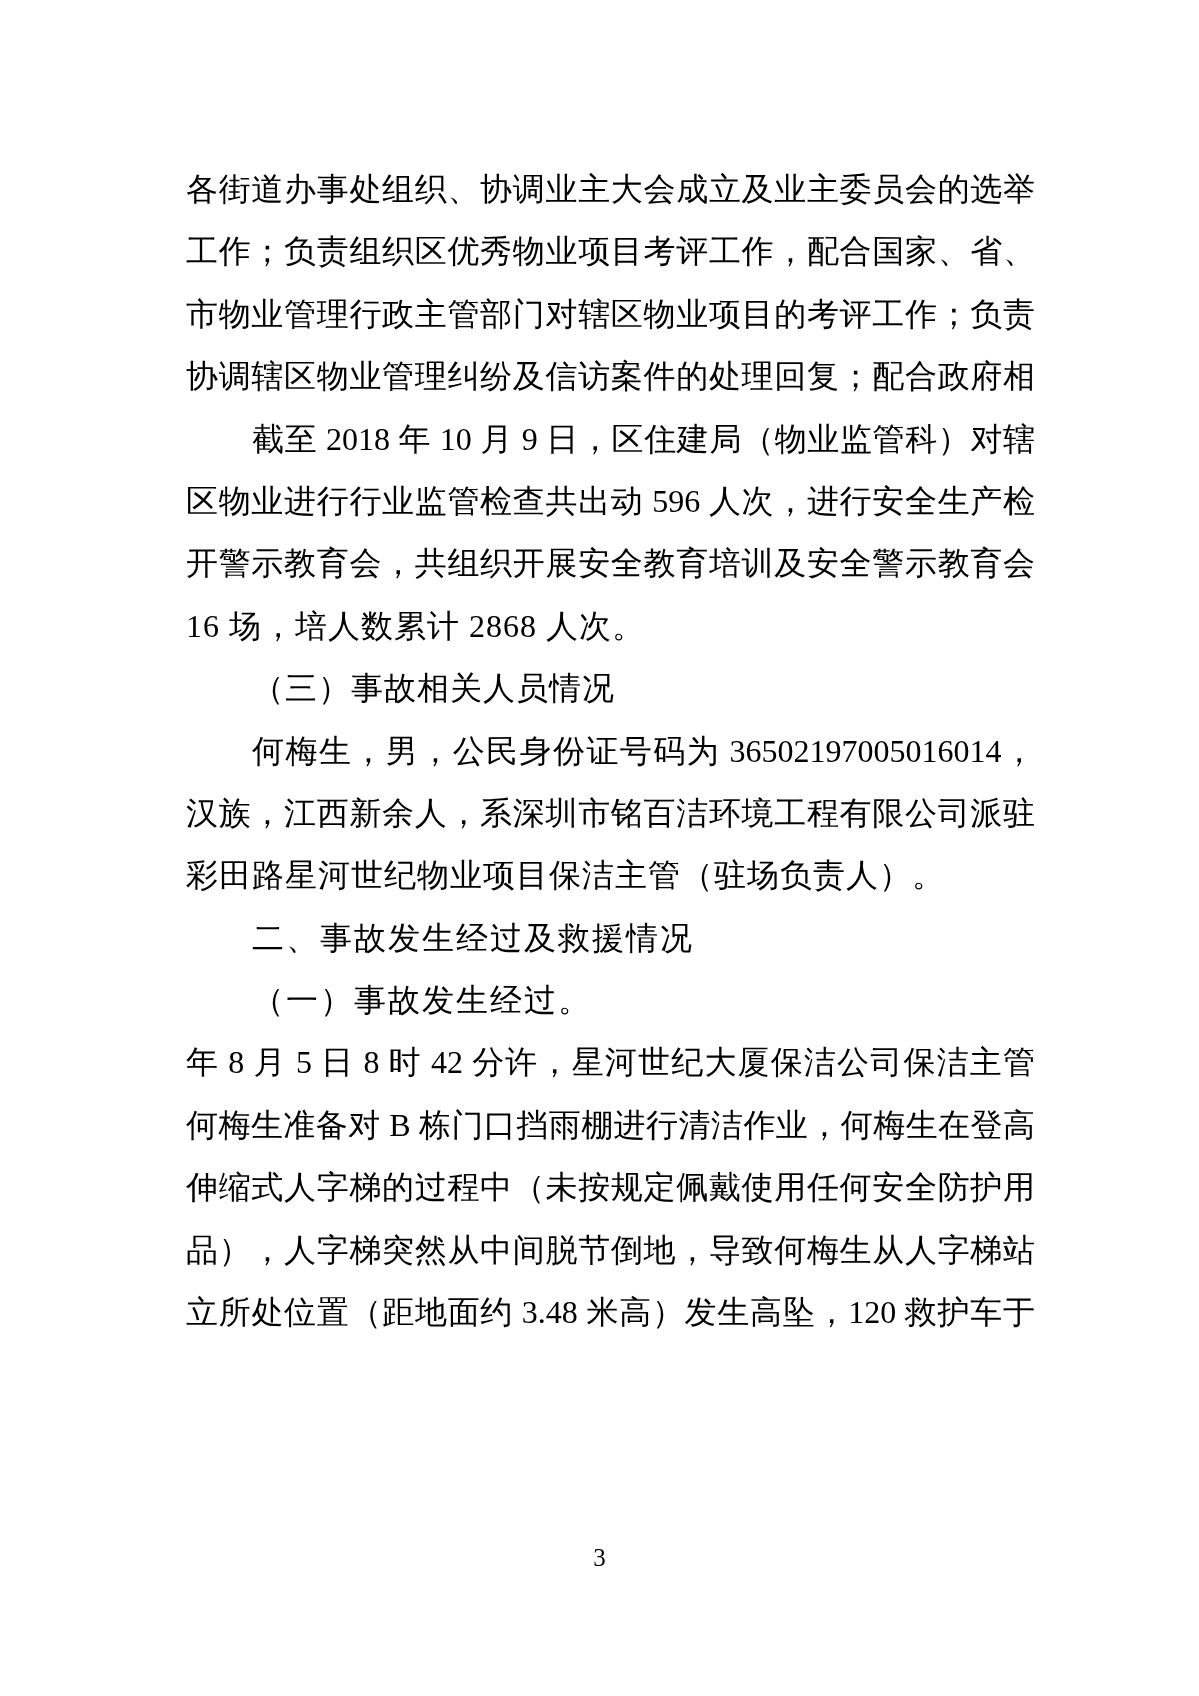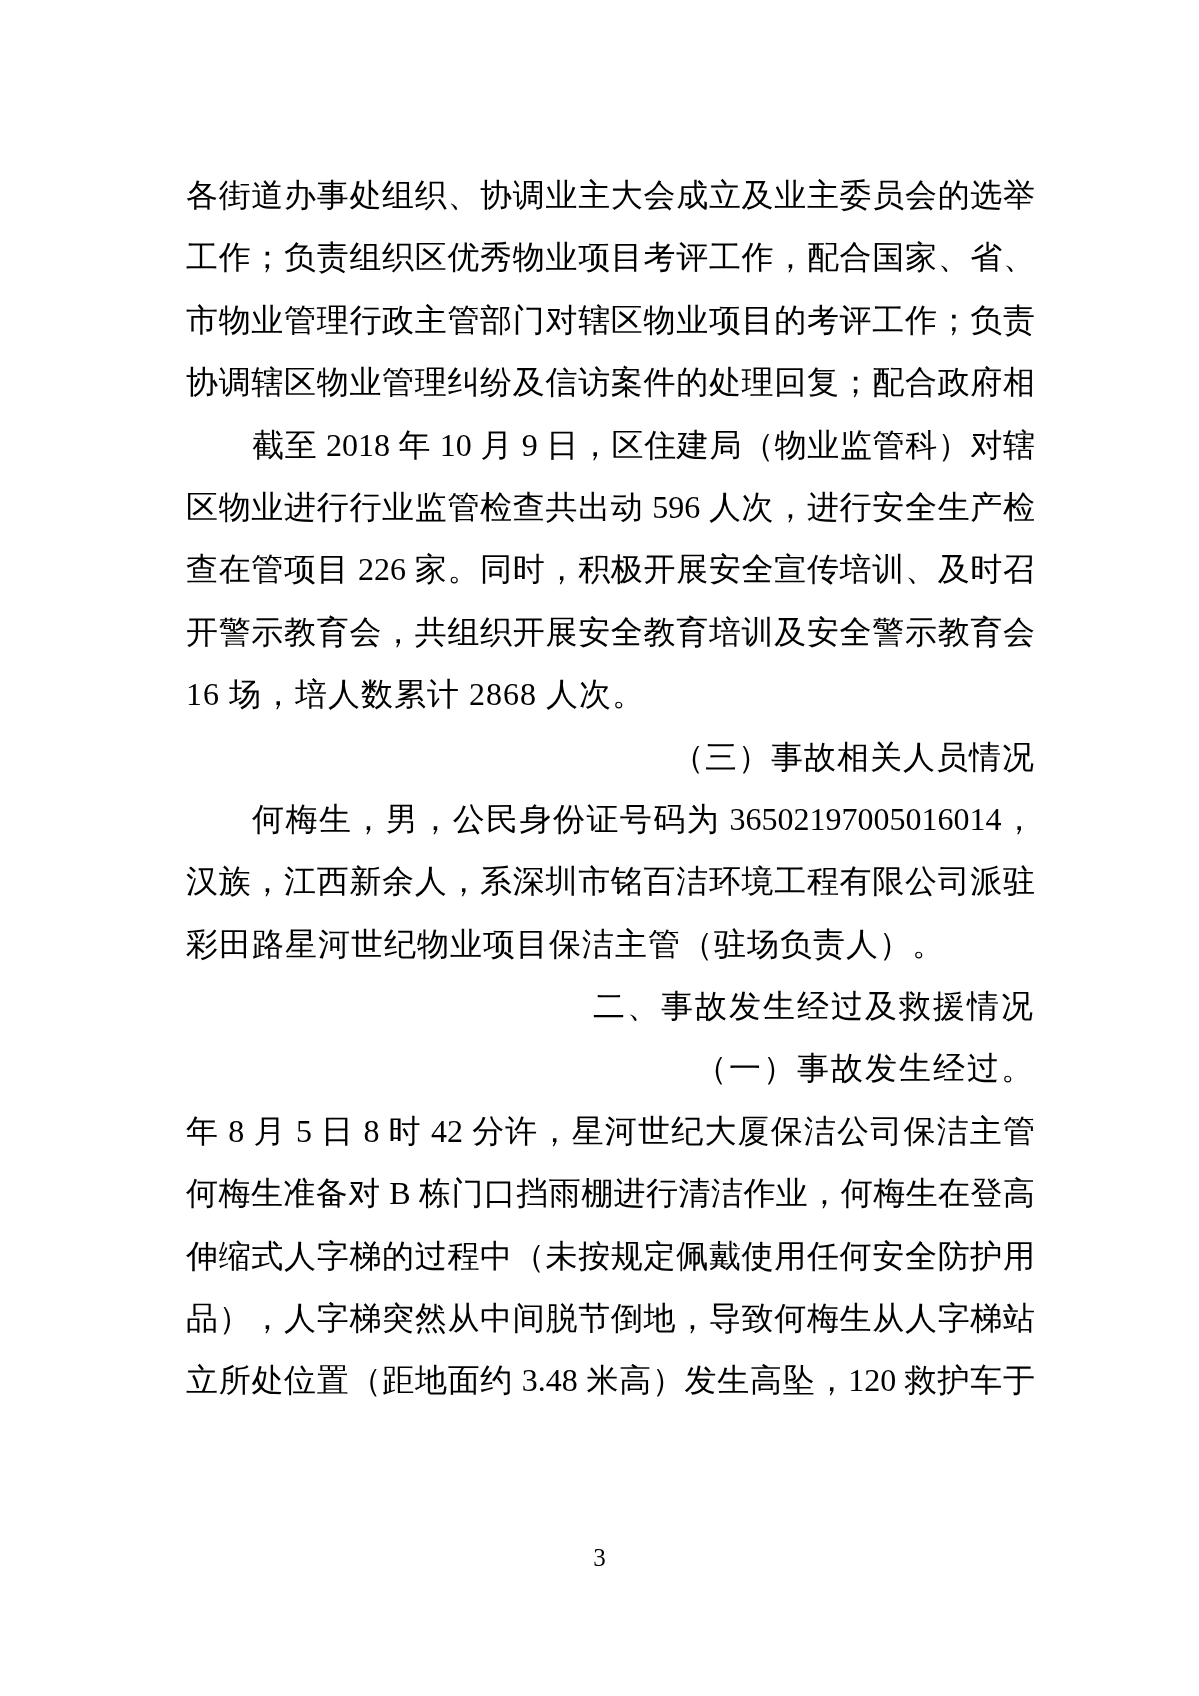--- a/index.html
+++ b/index.html
@@ -13,41 +13,40 @@
     height: 1696px;
     margin: 0 auto;
     background: #ffffff;
     overflow: hidden;
     font-family: "Liberation Serif", "DejaVu Serif", serif;
     color: #000000;
   }
   .text-block {
     position: absolute;
     left: 186px;
-    top: 164px;
+    top: 158px;
     width: 849px;
     font-size: 32px;
     line-height: 62.4px;
   }
   .line {
     height: 62.4px;
     overflow: visible;
   }
   .line.justify {
     text-align: justify;
     text-align-last: justify;
     text-justify: inter-character;
   }
   .line.left {
     text-align: left;
     letter-spacing: 1px;
   }
   .line.indent {
     text-indent: 66px;
-    text-align: right;
   }
   .line.bold {
     font-family: "Liberation Sans", "DejaVu Sans", sans-serif;
     font-weight: 400;
     letter-spacing: 2px;
   }
   .page-number {
     position: absolute;
     left: 0;
     top: 1543px;
@@ -62,21 +61,20 @@
 <body>
 
 <div class="page">
   <div class="text-block" id="lines-container">
       <div class="line justify">各街道办事处组织、协调业主大会成立及业主委员会的选举</div>
       <div class="line justify">工作；负责组织区优秀物业项目考评工作，配合国家、省、</div>
       <div class="line justify">市物业管理行政主管部门对辖区物业项目的考评工作；负责</div>
       <div class="line justify">协调辖区物业管理纠纷及信访案件的处理回复；配合政府相</div>
       <div class="line justify indent">截至 2018 年 10 月 9 日，区住建局（物业监管科）对辖</div>
       <div class="line justify">区物业进行行业监管检查共出动 596 人次，进行安全生产检</div>
-      <div class="line justify">查在管项目 226 家。同时，积极开展安全宣传培训、及时召</div>
       <div class="line justify">开警示教育会，共组织开展安全教育培训及安全警示教育会</div>
       <div class="line left">16 场，培人数累计 2868 人次。</div>
       <div class="line left indent">（三）事故相关人员情况</div>
       <div class="line justify indent">何梅生，男，公民身份证号码为 36502197005016014，</div>
       <div class="line justify">汉族，江西新余人，系深圳市铭百洁环境工程有限公司派驻</div>
       <div class="line left">彩田路星河世纪物业项目保洁主管（驻场负责人）。</div>
       <div class="line left indent bold">二、事故发生经过及救援情况</div>
       <div class="line left indent bold">（一）事故发生经过。</div>
       <div class="line justify">年 8 月 5 日 8 时 42 分许，星河世纪大厦保洁公司保洁主管</div>
       <div class="line justify">何梅生准备对 B 栋门口挡雨棚进行清洁作业，何梅生在登高</div>

